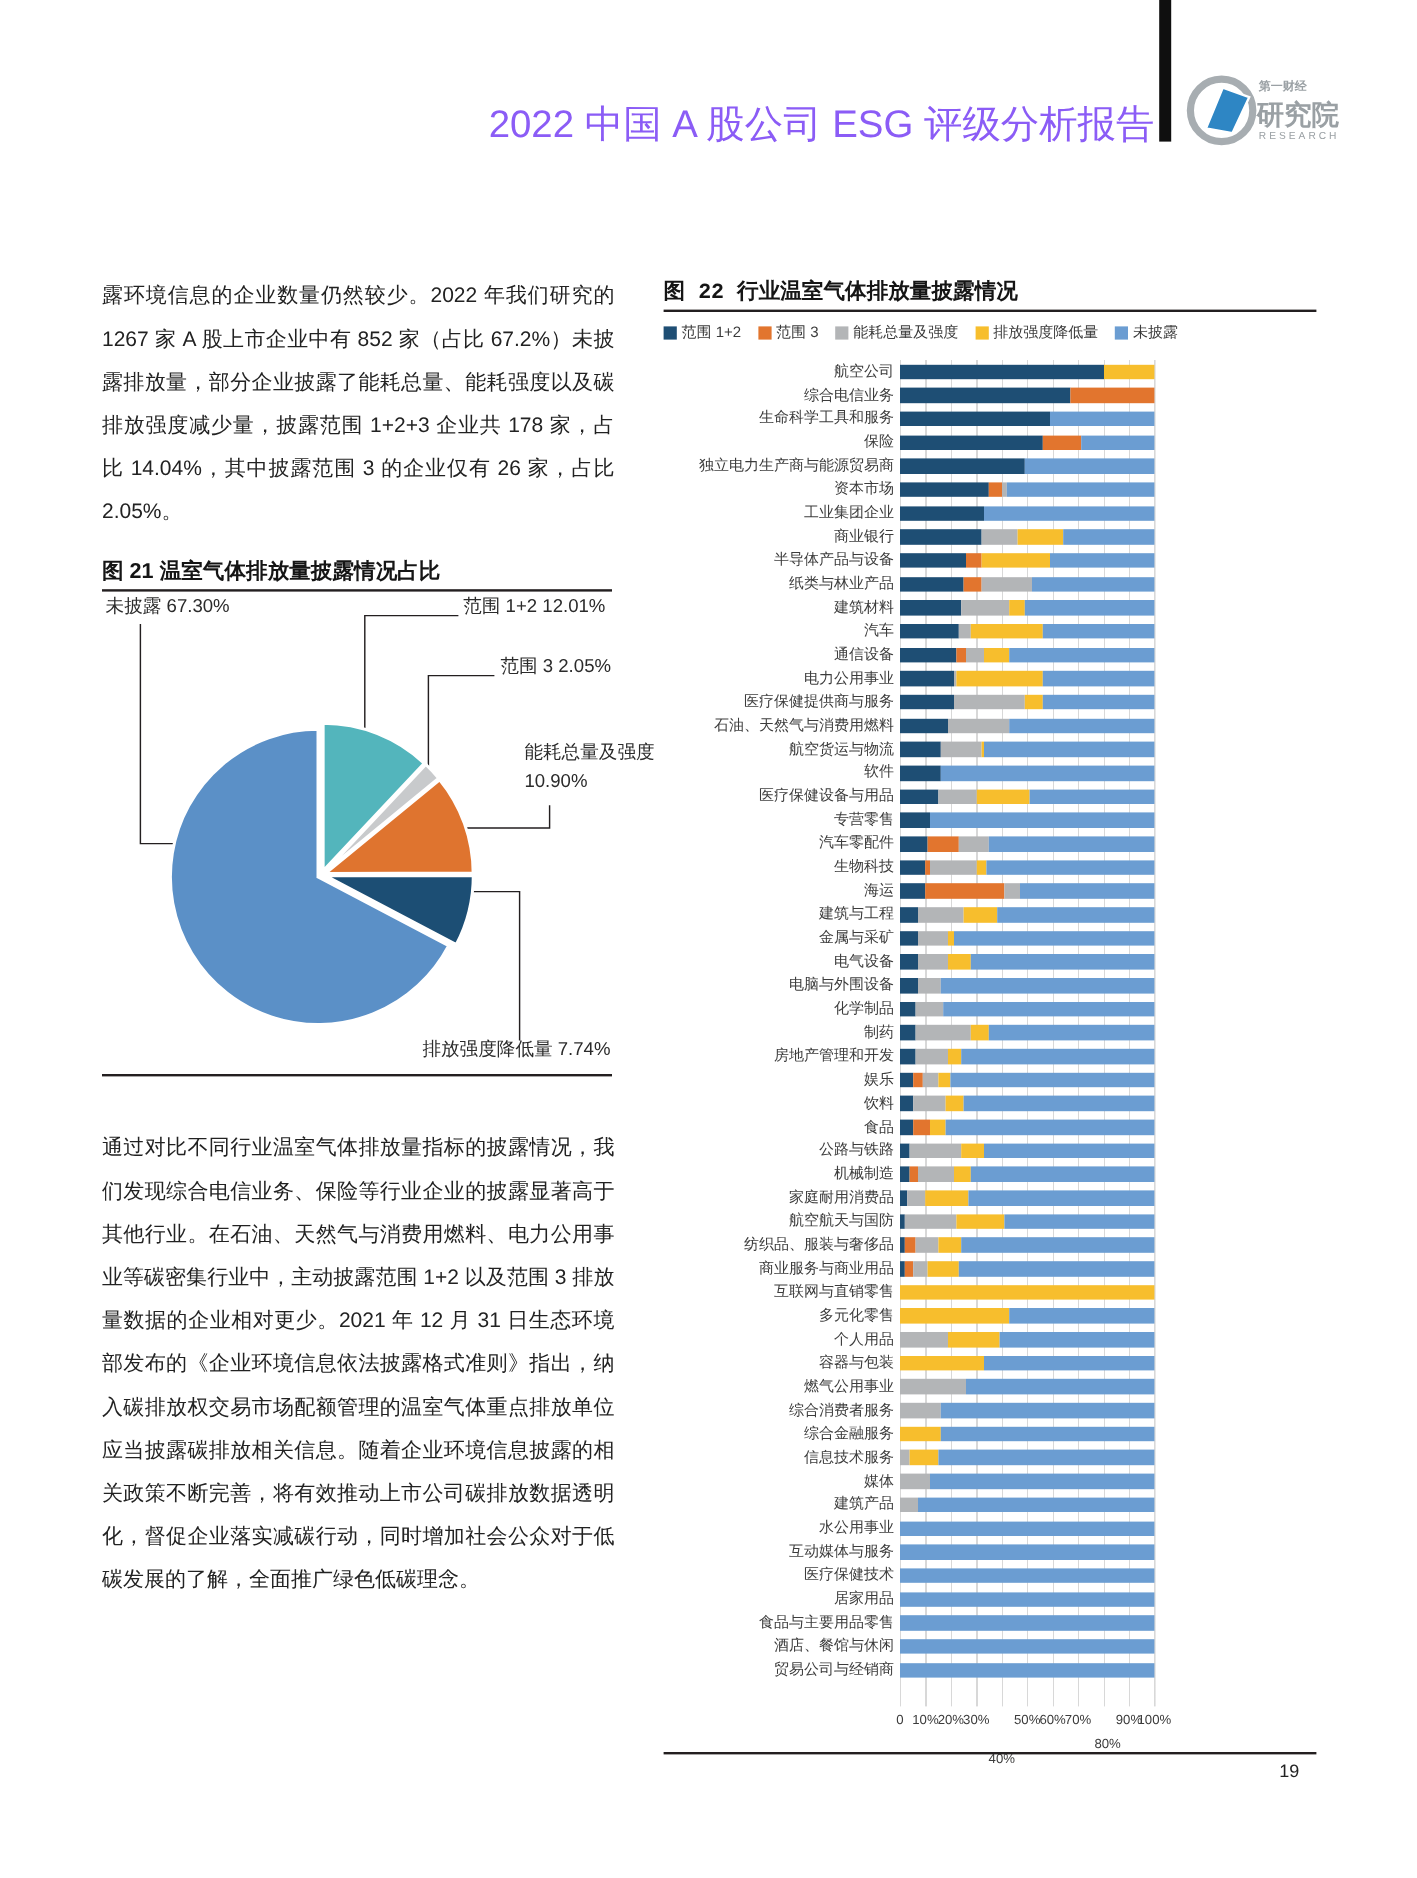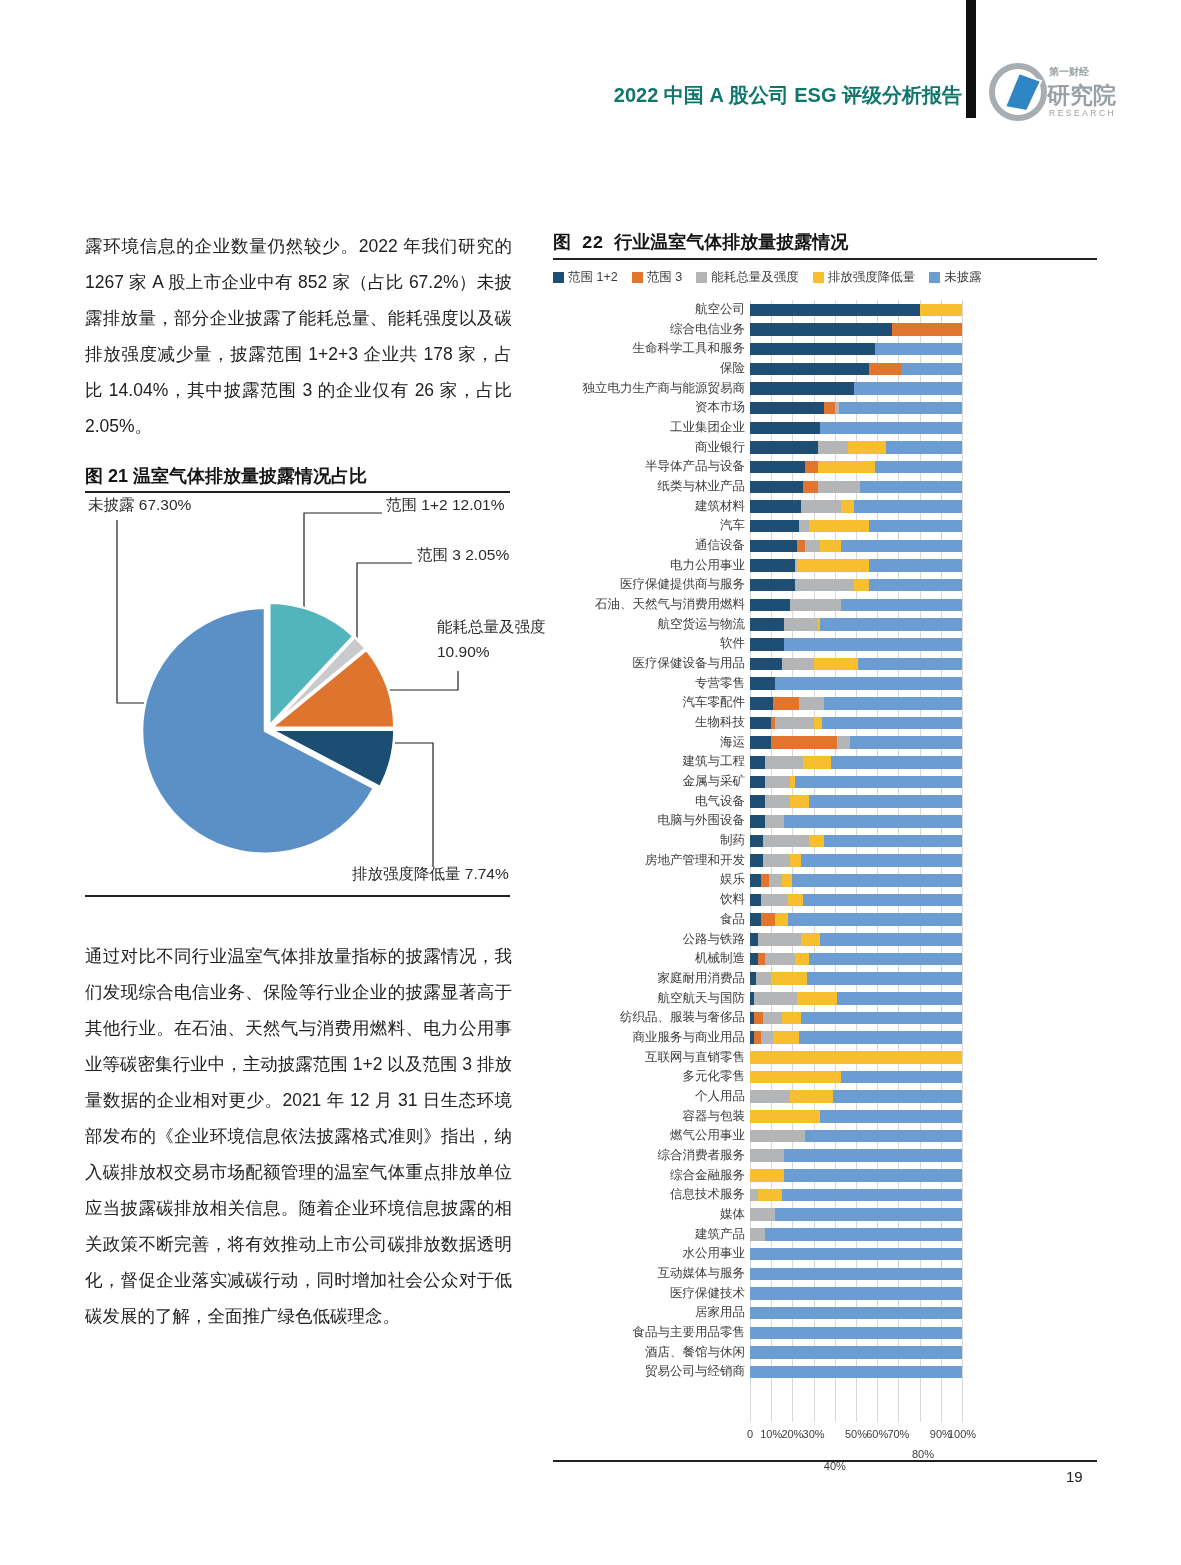--- a/index.html
+++ b/index.html
@@ -1,20 +1,20 @@
 <!DOCTYPE html>
 <html><head>
 <meta charset="utf-8">
 <style>
   html,body{margin:0;padding:0;background:#e8e8e8;}
   .page{position:relative;width:1181px;height:1565px;background:#ffffff;margin:0 auto;
         font-family:"Liberation Sans","DejaVu Sans",sans-serif;overflow:hidden;}
   .abs{position:absolute;}
   
-  .hdr-title{right:219px;top:82px;font-size:20px;font-weight:bold;color:#0f766e;white-space:nowrap;}
+  .hdr-title{right:219px;top:82px;font-size:32px;font-weight:normal;color:#8b5cf6;white-space:nowrap;}
   .hdr-bar{left:966px;top:0;width:10px;height:118px;background:#0f0f0f;}
   .logo{left:986px;top:58px;width:130px;height:68px;}
   
   .para{left:85px;width:427px;font-size:17.5px;line-height:36px;text-align:justify;color:#222222;}
   
   .fig-title{font-size:18px;font-weight:bold;color:#151515;white-space:nowrap;}
   .rule{height:2px;background:#231f20;}
   
   .pie-wrap{left:85px;top:495px;width:427px;height:400px;}
   .pie-label{position:absolute;font-size:15.5px;color:#2b2b2b;white-space:nowrap;}
@@ -337,20 +337,28 @@
       </div>
       <div class="bar-row">
         <div class="bar-label">电脑与外围设备</div>
         <div class="bar-track">
           <div class="bar-seg" style="left: 0px; width: 14.84px; background: rgb(30, 78, 116);"></div>
           <div class="bar-seg" style="left: 14.84px; width: 19.08px; background: rgb(179, 181, 183);"></div>
           <div class="bar-seg" style="left: 33.92px; width: 178.08px; background: rgb(107, 157, 210);"></div>
         </div>
       </div>
       <div class="bar-row">
+        <div class="bar-label">化学制品</div>
+        <div class="bar-track">
+          <div class="bar-seg" style="left: 0px; width: 12.72px; background: rgb(30, 78, 116);"></div>
+          <div class="bar-seg" style="left: 12.72px; width: 23.32px; background: rgb(179, 181, 183);"></div>
+          <div class="bar-seg" style="left: 36.04px; width: 175.96px; background: rgb(107, 157, 210);"></div>
+        </div>
+      </div>
+      <div class="bar-row">
         <div class="bar-label">制药</div>
         <div class="bar-track">
           <div class="bar-seg" style="left: 0px; width: 12.72px; background: rgb(30, 78, 116);"></div>
           <div class="bar-seg" style="left: 12.72px; width: 46.64px; background: rgb(179, 181, 183);"></div>
           <div class="bar-seg" style="left: 59.36px; width: 14.84px; background: rgb(247, 190, 45);"></div>
           <div class="bar-seg" style="left: 74.2px; width: 137.8px; background: rgb(107, 157, 210);"></div>
         </div>
       </div>
       <div class="bar-row">
         <div class="bar-label">房地产管理和开发</div>

